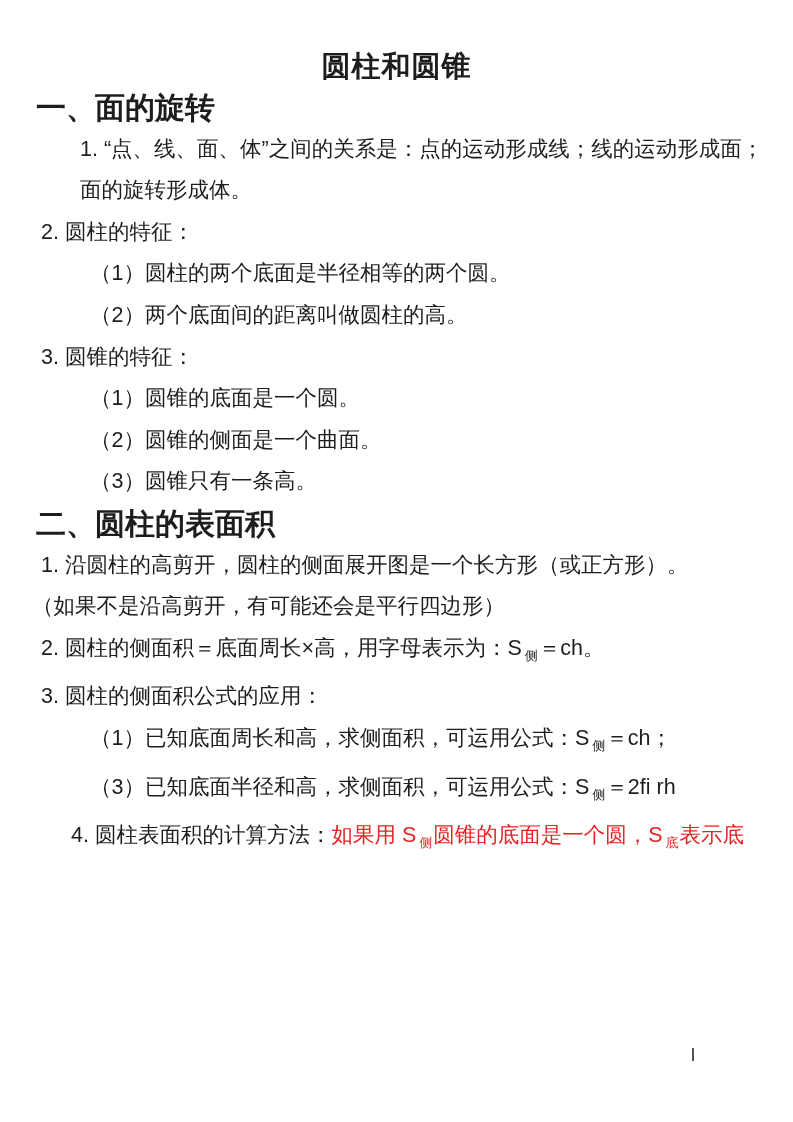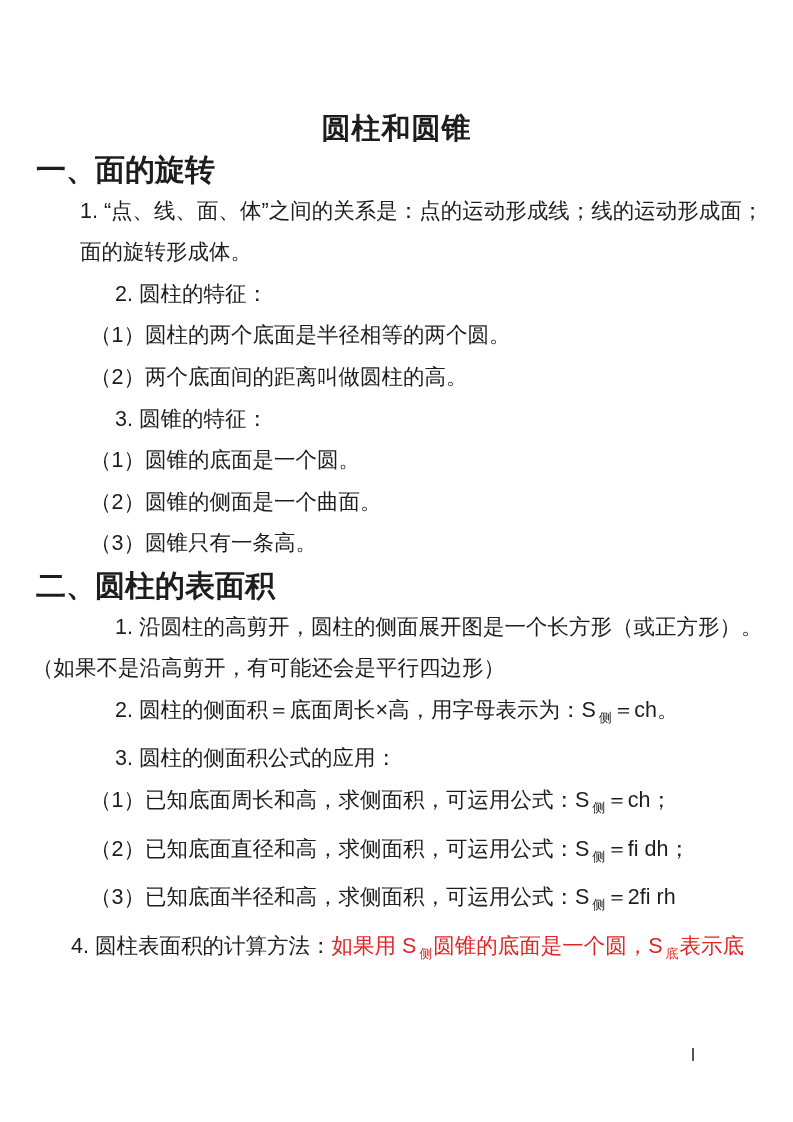--- a/index.html
+++ b/index.html
@@ -6,37 +6,37 @@
   .page{
     position:relative;
     width:793px;
     height:1122px;
     background:#ffffff;
     overflow:hidden;
     font-family:"Liberation Sans","DejaVu Sans",sans-serif;
     color:var(--ink,#1d1d1d);
   }
   .doc-title{
-    padding-top:110px;
+    padding-top:48px;
     text-align:center;
     font-size:29px;
     font-weight:bold;
     line-height:36px;
     letter-spacing:1px;
   }
   .doc-body{margin-top:3px;}
   .line{
     font-size:21.5px;
     line-height:41.6px;
     white-space:pre;
   }
   .section-heading{font-size:30px;font-weight:bold;margin-left:36px;}
   .seg.heading-num{display:inline-block;width:59px;}
   .para-indent{margin-left:80px;}
-  .num-item{margin-left:115px;}
+  .num-item{margin-left:41px;}
   .num-item-sm{margin-left:71px;}
   .paren-item{margin-left:90px;}
   .wrap-paren{margin-left:32px;}
   .wrap{margin-left:26px;}
   .seg.red,.seg.red-sub{color:var(--red,#e22424);}
   .seg.sub,.seg.red-sub{
     font-size:13px;
     vertical-align:-5px;
     margin-left:3px;
     margin-right:1px;
@@ -65,18 +65,17 @@
       <div class="line num-item"><span class="seg normal">3. 圆锥的特征：</span></div>
       <div class="line paren-item"><span class="seg normal">（1）圆锥的底面是一个圆。</span></div>
       <div class="line paren-item"><span class="seg normal">（2）圆锥的侧面是一个曲面。</span></div>
       <div class="line paren-item"><span class="seg normal">（3）圆锥只有一条高。</span></div>
       <div class="line section-heading"><span class="seg heading-num">二、</span><span class="seg heading">圆柱的表面积</span></div>
       <div class="line num-item"><span class="seg normal">1. 沿圆柱的高剪开，圆柱的侧面展开图是一个长方形（或正方形）。</span></div>
       <div class="line wrap-paren"><span class="seg normal">（如果不是沿高剪开，有可能还会是平行四边形）</span></div>
       <div class="line num-item"><span class="seg normal">2. 圆柱的侧面积＝底面周长×高，用字母表示为：S</span><span class="seg sub">侧</span><span class="seg normal">＝ch。</span></div>
       <div class="line num-item"><span class="seg normal">3. 圆柱的侧面积公式的应用：</span></div>
       <div class="line paren-item"><span class="seg normal">（1）已知底面周长和高，求侧面积，可运用公式：S</span><span class="seg sub">侧</span><span class="seg normal">＝ch；</span></div>
-      <div class="line paren-item"><span class="seg normal">（2）已知底面直径和高，求侧面积，可运用公式：S</span><span class="seg sub">侧</span><span class="seg normal">＝ﬁ dh；</span></div>
       <div class="line paren-item"><span class="seg normal">（3）已知底面半径和高，求侧面积，可运用公式：S</span><span class="seg sub">侧</span><span class="seg normal">＝2ﬁ rh</span></div>
       <div class="line num-item-sm"><span class="seg normal">4. 圆柱表面积的计算方法：</span><span class="seg red">如果用 S</span><span class="seg red-sub">侧</span><span class="seg red">圆锥的底面是一个圆，S</span><span class="seg red-sub">底</span><span class="seg red">表示底</span></div>
     </div>
   <div class="cursor" style="display: block;"></div>
 </div>
 
 </body></html>

